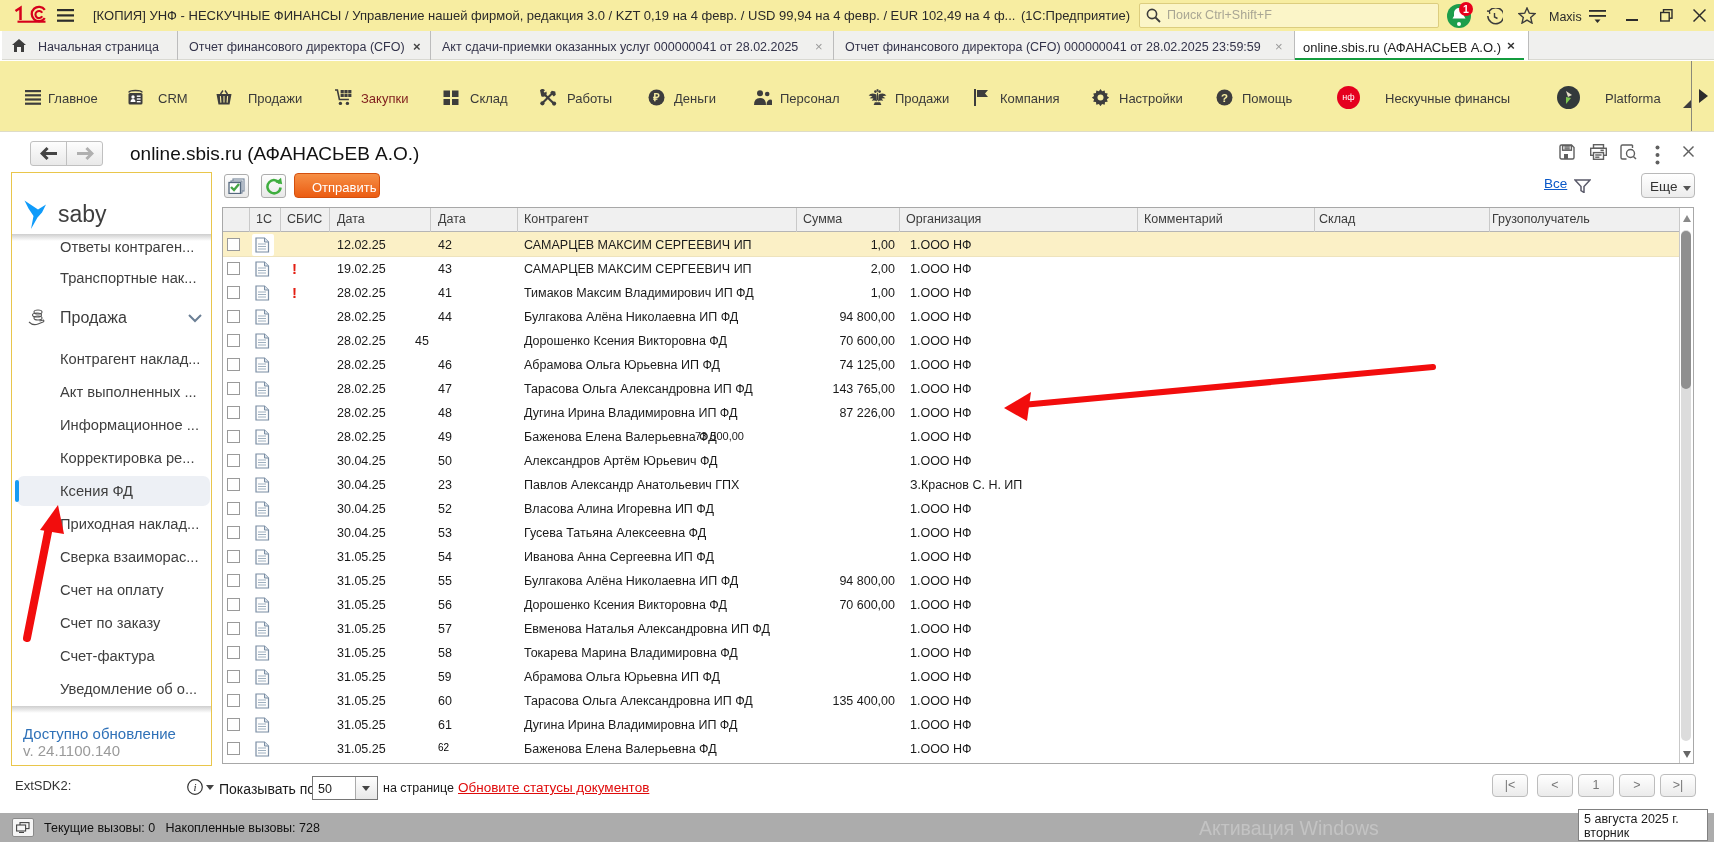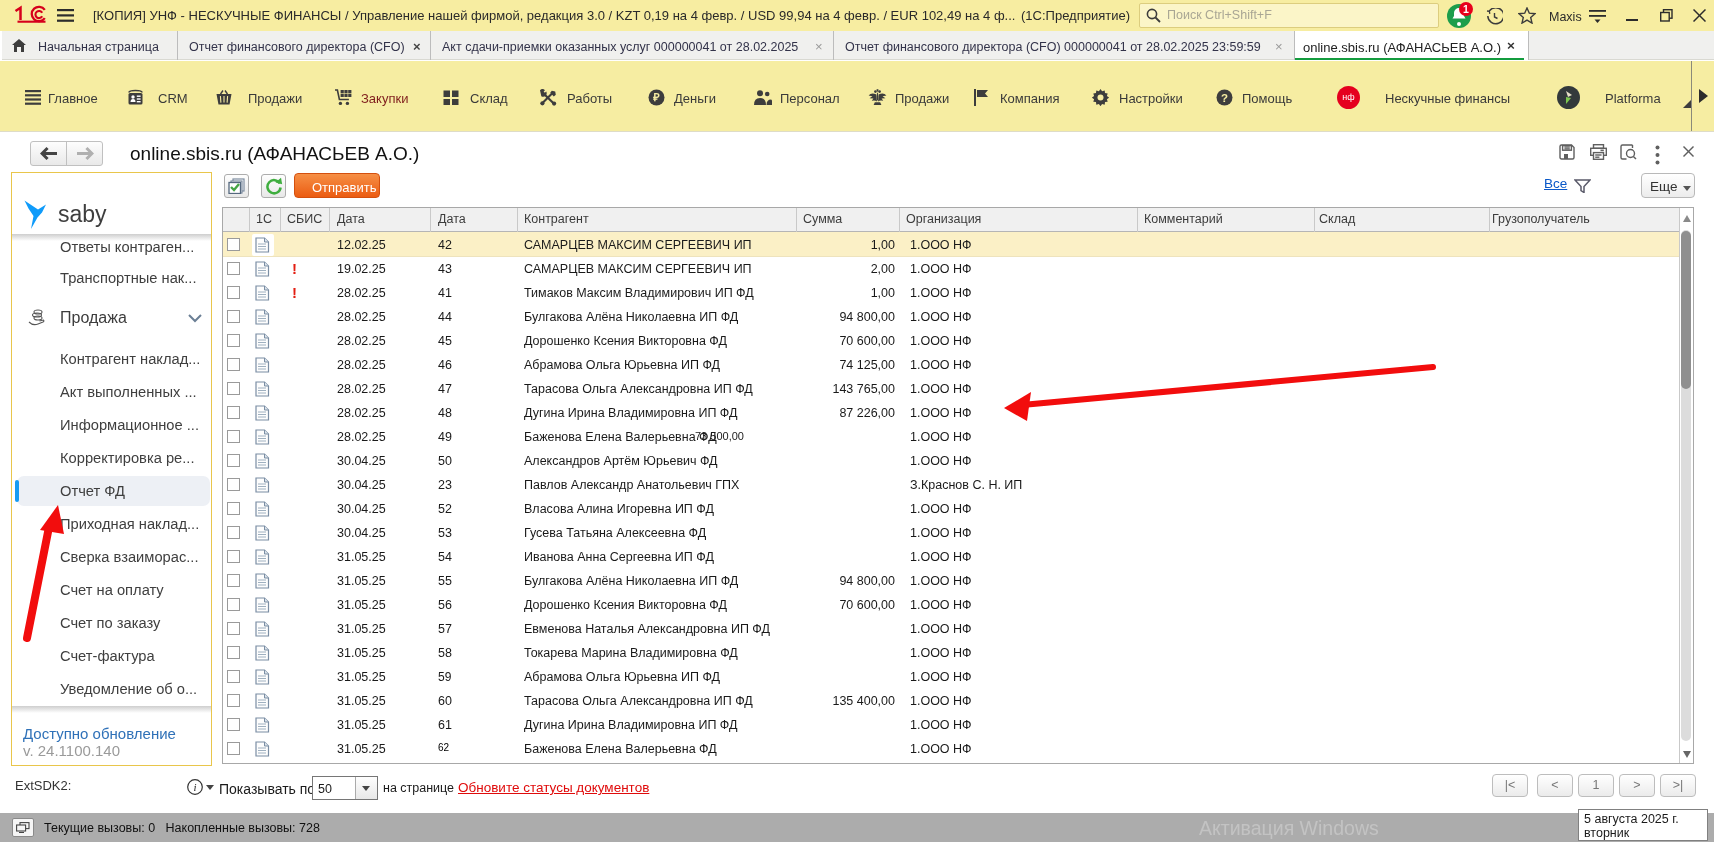--- a/index.html
+++ b/index.html
@@ -278,21 +278,21 @@
     </g>
   </svg>
 <div class="tx" style="left:60px;top:309px;font-size:16px;color:#3c3c3c">Продажа</div>
 <svg class="ab" style="left:188px;top:314px" width="14" height="9" viewBox="0 0 14 9">
     <path d="M1 1 l6 6 6-6" fill="none" stroke="#6b7f95" stroke-width="2"></path>
   </svg>
 <div class="tx" style="left:60px;top:351px;font-size:14.7px;color:#3f3f3f">Контрагент наклад...</div>
 <div class="tx" style="left:60px;top:384px;font-size:14.7px;color:#3f3f3f">Акт выполненных ...</div>
 <div class="tx" style="left:60px;top:417px;font-size:14.7px;color:#3f3f3f">Информационное ...</div>
 <div class="tx" style="left:60px;top:450px;font-size:14.7px;color:#3f3f3f">Корректировка ре...</div>
-<div class="tx" style="left:60px;top:483px;font-size:14.7px;color:#3f3f3f">Отчет ФД</div>
+<div class="tx" style="left:60px;top:483px;font-size:14.7px;color:#3f3f3f">Ксения ФД</div>
 <div class="tx" style="left:60px;top:516px;font-size:14.7px;color:#3f3f3f">Приходная наклад...</div>
 <div class="tx" style="left:60px;top:549px;font-size:14.7px;color:#3f3f3f">Сверка взаиморас...</div>
 <div class="tx" style="left:60px;top:582px;font-size:14.7px;color:#3f3f3f">Счет на оплату</div>
 <div class="tx" style="left:60px;top:615px;font-size:14.7px;color:#3f3f3f">Счет по заказу</div>
 <div class="tx" style="left:60px;top:648px;font-size:14.7px;color:#3f3f3f">Счет-фактура</div>
 <div class="tx" style="left:60px;top:681px;font-size:14.7px;color:#3f3f3f">Уведомление об о...</div>
 <div class="ab" style="left:12px;top:706px;width:199px;height:7px;background:linear-gradient(#cecece,#ffffff)"></div>
 <div class="tx" style="left:23px;top:725px;font-size:15px;color:#2f71b8">Доступно обновление</div>
 <div class="tx" style="left:23px;top:742px;font-size:15px;color:#9a9a9a">v. 24.1100.140</div>
 <div class="ab" style="left:224px;top:174px;width:25px;height:24px;background:linear-gradient(#fefefe,#e8e8e8);border:1px solid #adadad;border-radius:3px"></div>
@@ -409,21 +409,21 @@
 <svg class="ab" style="left:255px;top:333px" width="15" height="16" viewBox="0 0 15 16">
 <path d="M1 1 h8.5 L13.5 5 V15 H1z" fill="#fdfdfd" stroke="#7b8ea4" stroke-width="1.2"></path>
 <path d="M9.5 1 V5 H13.5" fill="#dce4ec" stroke="#7b8ea4" stroke-width="1"></path>
 <g stroke="#9fb0c0" stroke-width="1">
       <line x1="3" y1="7" x2="11" y2="7"></line>
       <line x1="3" y1="9.5" x2="11" y2="9.5"></line>
       <line x1="3" y1="12" x2="11" y2="12"></line>
     </g>
   </svg>
 <div class="tx" style="left:337px;top:334px;font-size:12.5px;color:#1a1a1a">28.02.25</div>
-<div class="tx" style="left:438px;top:334px;font-size:12.5px;color:#1a1a1a">45</div>
+<div class="tx" style="left:415px;top:334px;font-size:12.5px;color:#1a1a1a">45</div>
 <div class="tx" style="left:524px;top:334px;font-size:12.5px;color:#1a1a1a">Дорошенко Ксения Викторовна ФД</div>
 <div class="tx" style="left:695px;top:334px;width:200px;text-align:right;font-size:12.5px;color:#1a1a1a">70 600,00</div>
 <div class="tx" style="left:910px;top:334px;font-size:12.5px;color:#1a1a1a">1.ООО НФ</div>
 <div class="ab" style="left:227px;top:358px;width:13px;height:13px;background:#fff;border:1px solid #9a9a9a"></div>
 <svg class="ab" style="left:255px;top:357px" width="15" height="16" viewBox="0 0 15 16">
 <path d="M1 1 h8.5 L13.5 5 V15 H1z" fill="#fdfdfd" stroke="#7b8ea4" stroke-width="1.2"></path>
 <path d="M9.5 1 V5 H13.5" fill="#dce4ec" stroke="#7b8ea4" stroke-width="1"></path>
 <g stroke="#9fb0c0" stroke-width="1">
       <line x1="3" y1="7" x2="11" y2="7"></line>
       <line x1="3" y1="9.5" x2="11" y2="9.5"></line>

